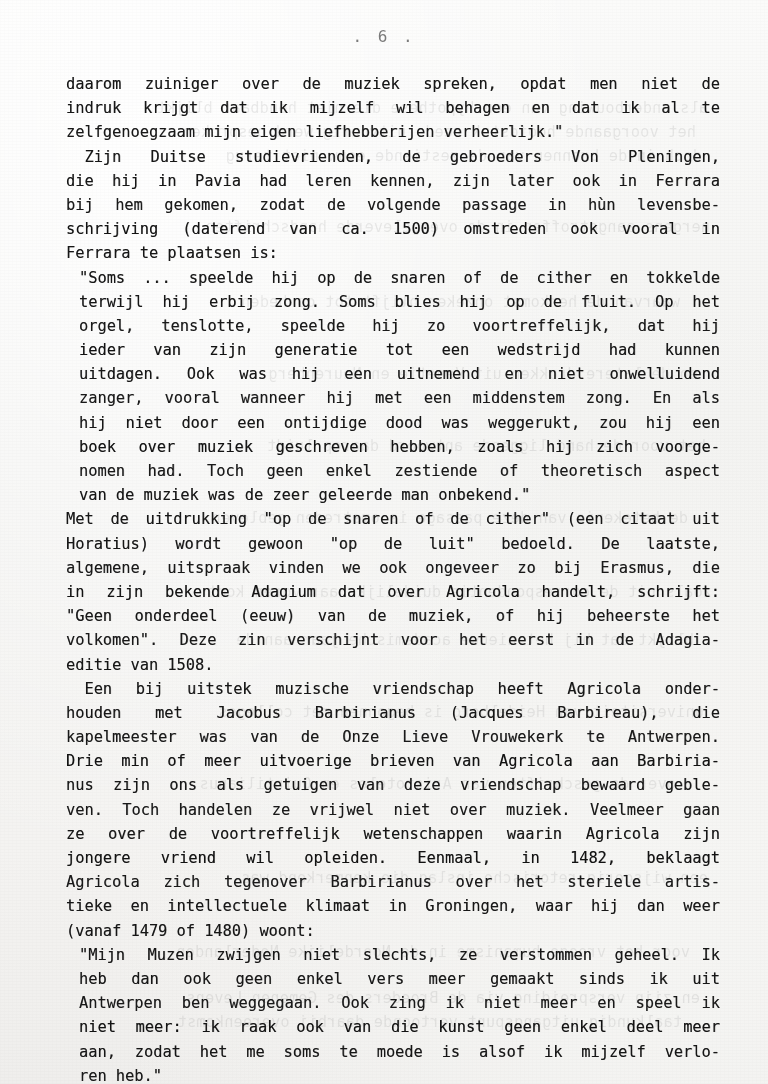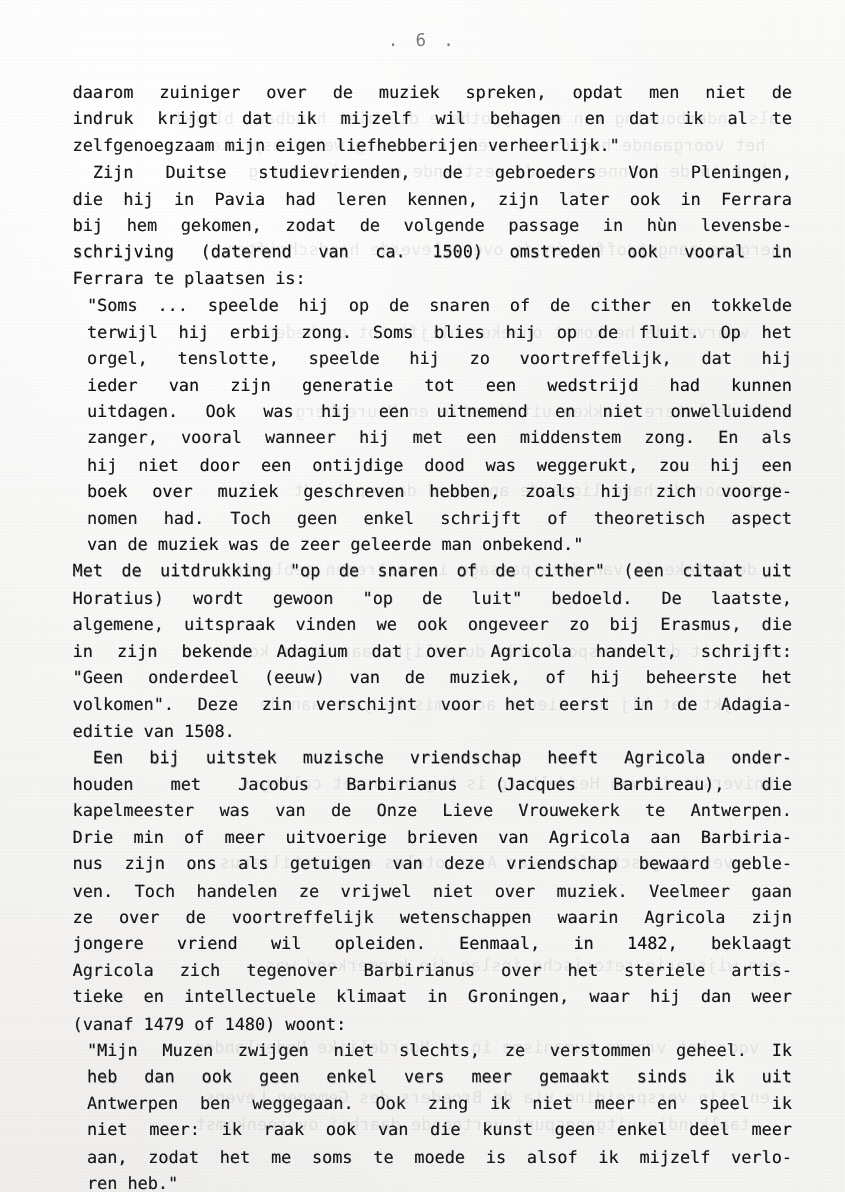--- a/index.html
+++ b/index.html
@@ -145,21 +145,21 @@
       </div>
       <div>
         <div class="line indent just"><span class="w">"Soms</span><span class="w">...</span><span class="w">speelde</span><span class="w">hij</span><span class="w">op</span><span class="w">de</span><span class="w">snaren</span><span class="w">of</span><span class="w">de</span><span class="w">cither</span><span class="w">en</span><span class="w">tokkelde</span></div>
         <div class="line indent just"><span class="w">terwijl</span><span class="w">hij</span><span class="w">erbij</span><span class="w">zong.</span><span class="w">Soms</span><span class="w">blies</span><span class="w">hij</span><span class="w">op</span><span class="w">de</span><span class="w">fluit.</span><span class="w">Op</span><span class="w">het</span></div>
         <div class="line indent just"><span class="w">orgel,</span><span class="w">tenslotte,</span><span class="w">speelde</span><span class="w">hij</span><span class="w">zo</span><span class="w">voortreffelijk,</span><span class="w">dat</span><span class="w">hij</span></div>
         <div class="line indent just"><span class="w">ieder</span><span class="w">van</span><span class="w">zijn</span><span class="w">generatie</span><span class="w">tot</span><span class="w">een</span><span class="w">wedstrijd</span><span class="w">had</span><span class="w">kunnen</span></div>
         <div class="line indent just"><span class="w">uitdagen.</span><span class="w">Ook</span><span class="w">was</span><span class="w">hij</span><span class="w">een</span><span class="w">uitnemend</span><span class="w">en</span><span class="w">niet</span><span class="w">onwelluidend</span></div>
         <div class="line indent just"><span class="w">zanger,</span><span class="w">vooral</span><span class="w">wanneer</span><span class="w">hij</span><span class="w">met</span><span class="w">een</span><span class="w">middenstem</span><span class="w">zong.</span><span class="w">En</span><span class="w">als</span></div>
         <div class="line indent just"><span class="w">hij</span><span class="w">niet</span><span class="w">door</span><span class="w">een</span><span class="w">ontijdige</span><span class="w">dood</span><span class="w">was</span><span class="w">weggerukt,</span><span class="w">zou</span><span class="w">hij</span><span class="w">een</span></div>
         <div class="line indent just"><span class="w">boek</span><span class="w">over</span><span class="w">muziek</span><span class="w">geschreven</span><span class="w">hebben,</span><span class="w">zoals</span><span class="w">hij</span><span class="w">zich</span><span class="w">voorge-</span></div>
-        <div class="line indent just"><span class="w">nomen</span><span class="w">had.</span><span class="w">Toch</span><span class="w">geen</span><span class="w">enkel</span><span class="w">schrijft</span><span class="w">of</span><span class="w">theoretisch</span><span class="w">aspect</span></div>
+        <div class="line indent just"><span class="w">nomen</span><span class="w">had.</span><span class="w">Toch</span><span class="w">geen</span><span class="w">enkel</span><span class="w">zestiende</span><span class="w">of</span><span class="w">theoretisch</span><span class="w">aspect</span></div>
         <div class="line indent">van de muziek was de zeer geleerde man onbekend."</div>
       </div>
       <div>
         <div class="line just"><span class="w">Met</span><span class="w">de</span><span class="w">uitdrukking</span><span class="w">"op</span><span class="w">de</span><span class="w">snaren</span><span class="w">of</span><span class="w">de</span><span class="w">cither"</span><span class="w">(een</span><span class="w">citaat</span><span class="w">uit</span></div>
         <div class="line just"><span class="w">Horatius)</span><span class="w">wordt</span><span class="w">gewoon</span><span class="w">"op</span><span class="w">de</span><span class="w">luit"</span><span class="w">bedoeld.</span><span class="w">De</span><span class="w">laatste,</span></div>
         <div class="line just"><span class="w">algemene,</span><span class="w">uitspraak</span><span class="w">vinden</span><span class="w">we</span><span class="w">ook</span><span class="w">ongeveer</span><span class="w">zo</span><span class="w">bij</span><span class="w">Erasmus,</span><span class="w">die</span></div>
         <div class="line just"><span class="w">in</span><span class="w">zijn</span><span class="w">bekende</span><span class="w">Adagium</span><span class="w">dat</span><span class="w">over</span><span class="w">Agricola</span><span class="w">handelt,</span><span class="w">schrijft:</span></div>
         <div class="line just"><span class="w">"Geen</span><span class="w">onderdeel</span><span class="w">(eeuw)</span><span class="w">van</span><span class="w">de</span><span class="w">muziek,</span><span class="w">of</span><span class="w">hij</span><span class="w">beheerste</span><span class="w">het</span></div>
         <div class="line just"><span class="w">volkomen".</span><span class="w">Deze</span><span class="w">zin</span><span class="w">verschijnt</span><span class="w">voor</span><span class="w">het</span><span class="w">eerst</span><span class="w">in</span><span class="w">de</span><span class="w">Adagia-</span></div>
         <div class="line">editie van 1508.</div>

